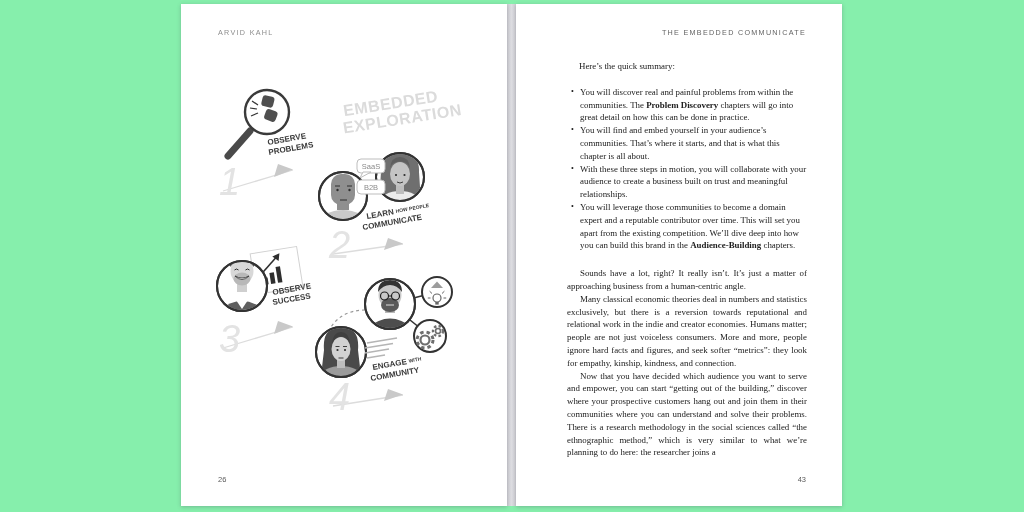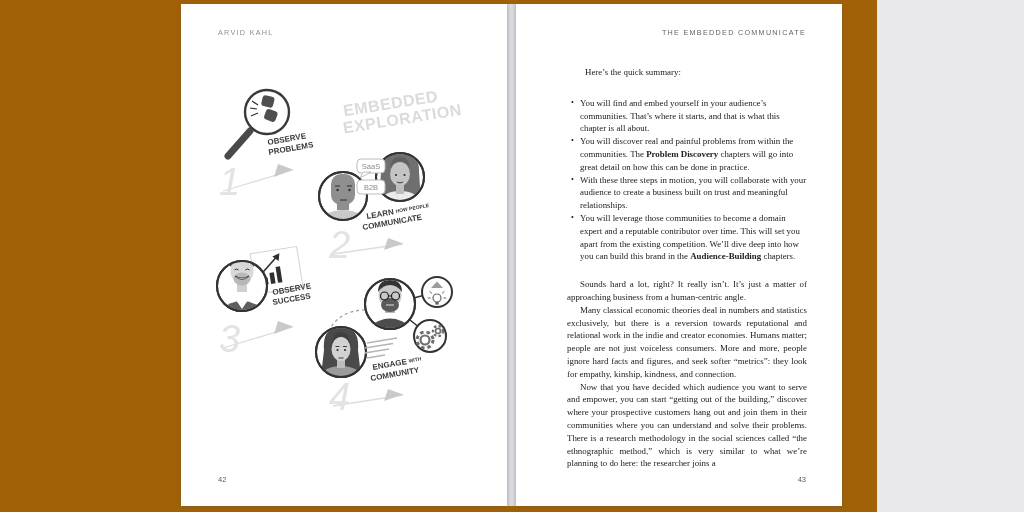--- a/index.html
+++ b/index.html
@@ -1,36 +1,36 @@
 <!DOCTYPE html>
 <html><head>
 <meta charset="utf-8">
 <style>
   html,body{margin:0;padding:0;}
   body{background:#e9e9ed;font-family:"Liberation Sans",sans-serif;}
-  .canvas{position:relative;width:877px;height:512px;background:#a16207;overflow:hidden;}
+  .canvas{position:relative;width:1024px;height:512px;background:#86efac;overflow:hidden;}
   .page{position:absolute;top:4px;width:326px;height:502px;background:#ffffff;
         box-shadow:0 1px 4px rgba(70,70,85,.30);}
   .page-left{left:181px;}
   .page-right{left:516px;}
   .gutter{position:absolute;top:4px;left:507px;width:9px;height:502px;
           background:linear-gradient(90deg,#cfcfd4,#dedee2 50%,#cfcfd4);}
   .running-header{position:absolute;top:24px;font-size:7.2px;letter-spacing:1.3px;
                   color:#8d8d8d;white-space:nowrap;}
   .page-left .running-header{left:37px;}
   .page-right .running-header{right:36px;color:#636363;}
   .page-number{position:absolute;bottom:22px;font-size:7.5px;color:#5a5a5a;}
   .pn-left{left:37px;}
   .pn-right{right:36px;}
 
   
   .text-column{position:absolute;left:51px;top:40px;width:240px;
                font-family:"Liberation Serif",serif;font-size:8.9px;line-height:12.8px;
                color:#212121;}
-  .intro{margin:18px;padding-top:4px;}
+  .intro{margin:12px;padding-top:4px;}
   .summary-list{margin:13px 0 0 0;padding:0 0 0 13px;list-style:none;}
   .summary-list li{position:relative;margin:0;text-align:left;}
   .summary-list li::before{content:"\2022";position:absolute;left:-9px;top:0;
                font-size:8px;color:#212121;}
   .bseg{font-weight:bold;}
   #paragraphs{margin-top:15px;}
   .body-para{margin:0;text-align:justify;text-indent:13px;}
 
   
   .illustration{position:absolute;left:0;top:0;width:326px;height:502px;}
@@ -244,36 +244,36 @@
           <line x1="184" y1="344" x2="212" y2="339.5"></line>
           <line x1="184" y1="349" x2="208" y2="345"></line>
           <line x1="186" y1="354" x2="204" y2="351"></line>
         </g>
 
         <text class="step-label" x="192" y="366" transform="rotate(-10 192 366)"><tspan>ENGAGE</tspan><tspan class="sm" dx="2" dy="-1">WITH</tspan></text>
         <text class="step-label" x="190" y="377" transform="rotate(-10 190 377)"><tspan>COMMUNITY</tspan></text>
       </g>
     </svg>
 
-    <div class="page-number pn-left">42</div>
+    <div class="page-number pn-left">26</div>
   </div>
 
   <div class="page page-right">
     <div class="running-header">THE EMBEDDED COMMUNICATE</div>
 
     <div class="text-column">
       <p class="intro">Here’s the quick summary:</p>
       <ul class="summary-list" id="bullets">
+          <li><span>You will discover real and painful problems from within the communities. The </span><span class="bseg">Problem Discovery</span><span> chapters will go into great detail on how this can be done in practice.</span></li>
           <li><span>You will find and embed yourself in your audience’s communities. That’s where it starts, and that is what this chapter is all about.</span></li>
-          <li><span>You will discover real and painful problems from within the communities. The </span><span class="bseg">Problem Discovery</span><span> chapters will go into great detail on how this can be done in practice.</span></li>
           <li><span>With these three steps in motion, you will collaborate with your audience to create a business built on trust and meaningful relationships.</span></li>
           <li><span>You will leverage those communities to become a domain expert and a reputable contributor over time. This will set you apart from the existing competition. We’ll dive deep into how you can build this brand in the </span><span class="bseg">Audience-Building</span><span> chapters.</span></li>
         </ul>
       <div id="paragraphs">
-          <p class="body-para">Sounds hard a lot, right? It really isn’t. It’s just a matter of approaching business from a human-centric angle.</p>
+          <p class="body-para">Sounds have a lot, right? It really isn’t. It’s just a matter of approaching business from a human-centric angle.</p>
           <p class="body-para">Many classical economic theories deal in numbers and statistics exclusively, but there is a reversion towards reputational and relational work in the indie and creator economies. Humans matter; people are not just voiceless consumers. More and more, people ignore hard facts and figures, and seek softer “metrics”: they look for empathy, kinship, kindness, and connection.</p>
           <p class="body-para">Now that you have decided which audience you want to serve and empower, you can start “getting out of the building,” discover where your prospective customers hang out and join them in their communities where you can understand and solve their problems. There is a research methodology in the social sciences called “the ethnographic method,” which is very similar to what we’re planning to do here: the researcher joins a</p>
         </div>
     </div>
 
     <div class="page-number pn-right">43</div>
   </div>
 </div>
 
 </body></html>

